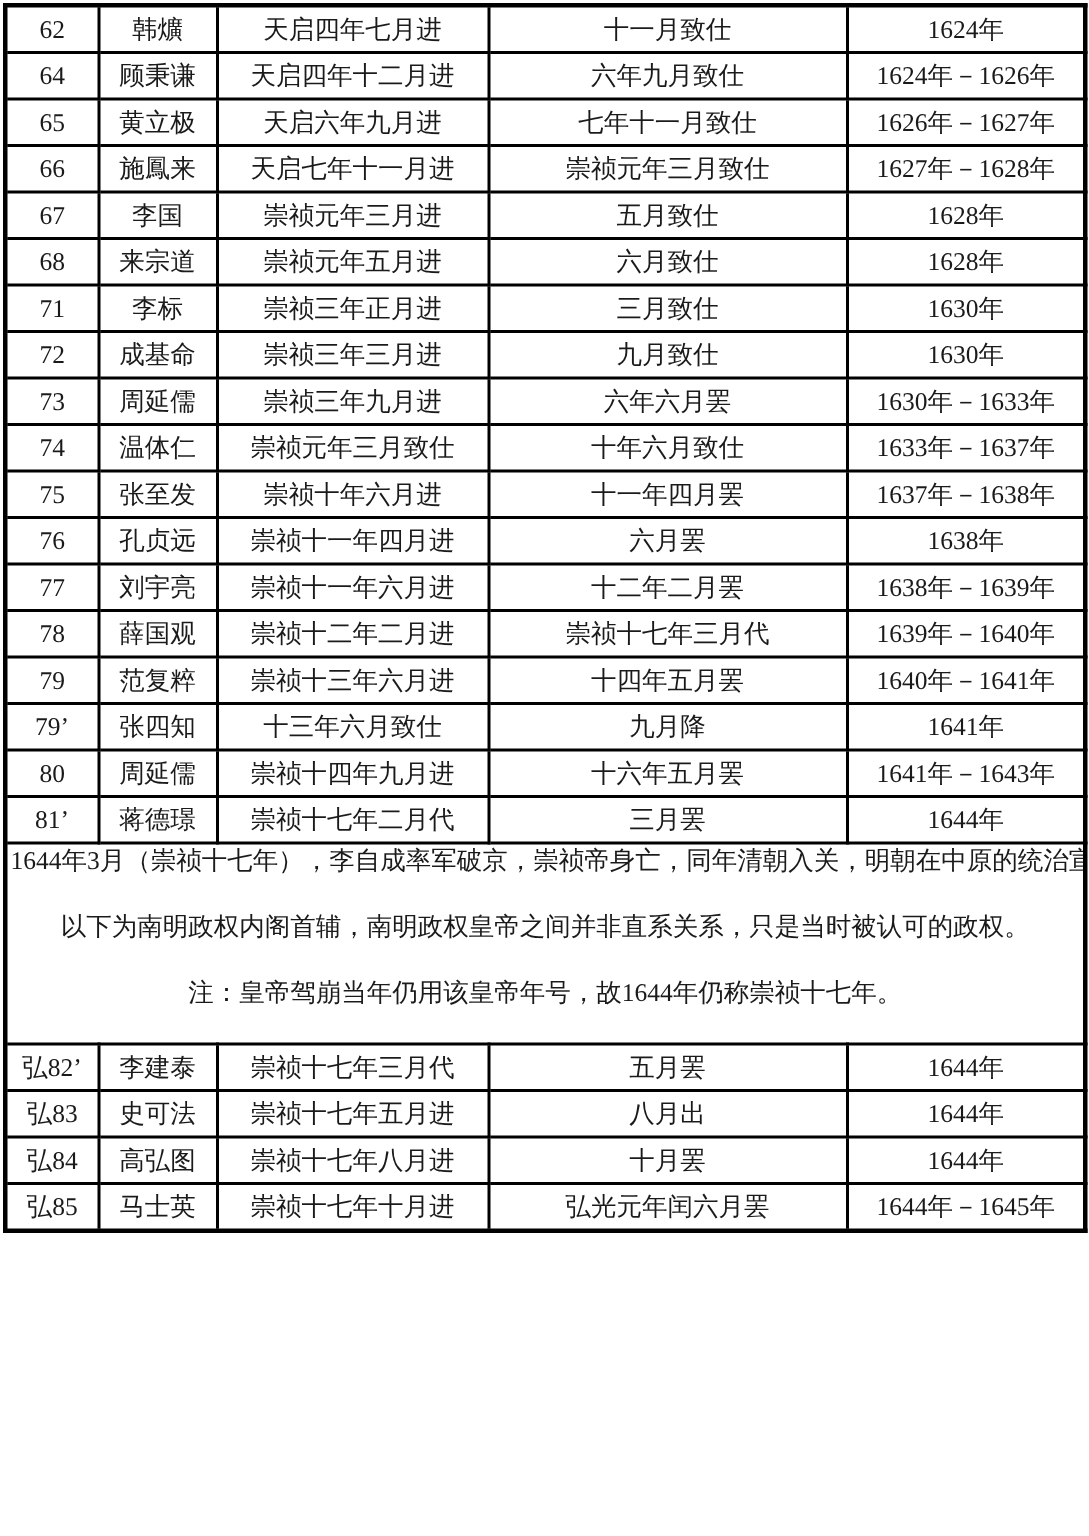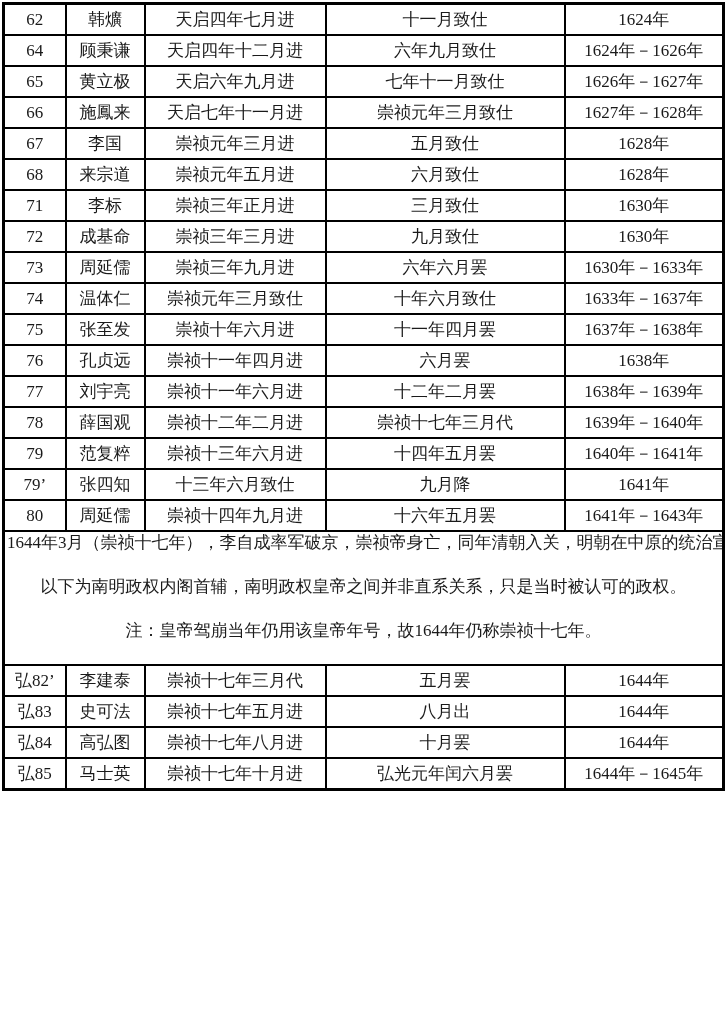--- a/index.html
+++ b/index.html
@@ -175,20 +175,27 @@
           <td>九月降</td>
           <td>1641年</td>
         </tr>
         <tr>
           <td>80</td>
           <td>周延儒</td>
           <td>崇祯十四年九月进</td>
           <td>十六年五月罢</td>
           <td>1641年－1643年</td>
         </tr>
+        <tr>
+          <td>81’</td>
+          <td>蒋德璟</td>
+          <td>崇祯十七年二月代</td>
+          <td>三月罢</td>
+          <td>1644年</td>
+        </tr>
       </tbody>
     <tbody>
       <tr>
         <td class="notes-cell" colspan="5">
           <p>1644年3月（崇祯十七年），李自成率军破京，崇祯帝身亡，同年清朝入关，明朝在中原的统治宣告结束。一些明朝旧臣推举明朝皇室在地方建立南明政权号召天下！</p>
           <p>以下为南明政权内阁首辅，南明政权皇帝之间并非直系关系，只是当时被认可的政权。</p>
           <p>注：皇帝驾崩当年仍用该皇帝年号，故1644年仍称崇祯十七年。</p>
         </td>
       </tr>
     </tbody>

